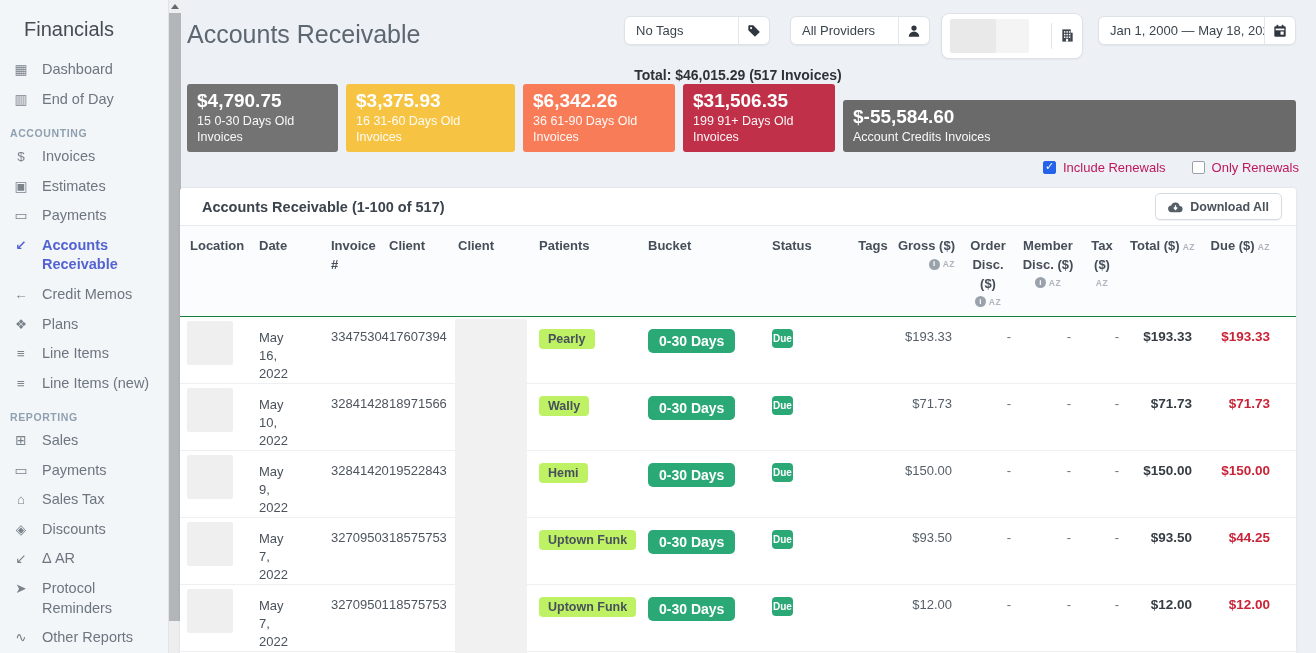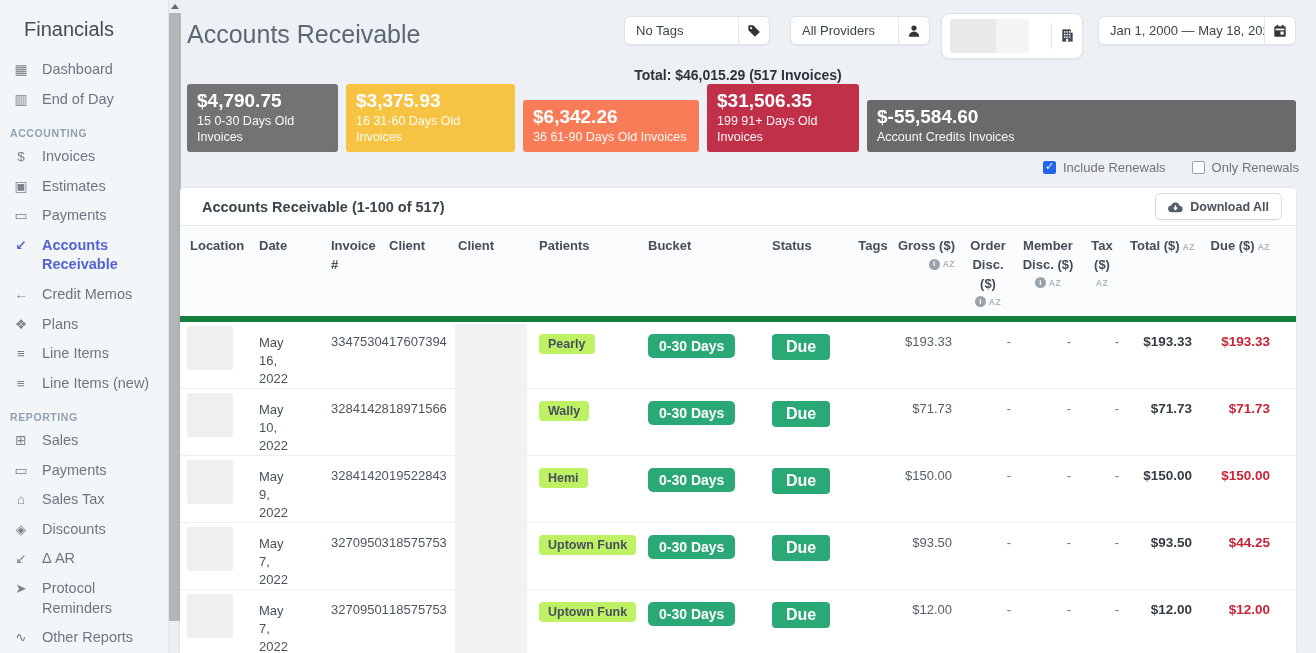--- a/index.html
+++ b/index.html
@@ -36,38 +36,38 @@
   .box-date { left:918px; width:198px; }
 
   .total-line { position:absolute; top:67px; left:0; width:1116px; text-align:center; font-size:14px; font-weight:700; color:#2d3339; }
 
   .cards { position:absolute; top:95px; left:7px; width:1109px; height:57px; display:flex; gap:8px; align-items:flex-end; }
   .card { border-radius:3px; color:#fff; padding:5px 10px 7px; }
   .card .amt { font-size:19px; font-weight:700; line-height:1.25; }
   .card .lbl { font-size:12.5px; line-height:1.3; opacity:.95; }
   .card-green { width:151px; background:#737373; }
   .card-yellow { width:169px; background:#f6c343; }
-  .card-orange { width:176px; background:#f97c58; }
+  .card-orange { width:152px; background:#f97c58; }
   .card-red { width:152px; background:#c13049; }
   .card-gray { flex:1; background:#6a6a6a; }
 
-  .renewals { position:absolute; top:160px; right:17px; display:flex; gap:26px; align-items:flex-end; font-size:13px; color:#737373; }
+  .renewals { position:absolute; top:160px; right:17px; display:flex; gap:26px; align-items:flex-end; font-size:13px; color:#be185d; }
   .chk-group { display:flex; align-items:center; gap:7px; cursor:pointer; }
   .chk { width:13px; height:13px; border-radius:2px; border:1.5px solid #98a1ab; background:#fff; position:relative; }
   .chk.checked { background:#2563eb; border-color:#2563eb; }
   .chk.checked::after { content:"✓"; position:absolute; left:1px; top:-2px; color:#fff; font-size:11px; font-weight:700; }
 
   
   .table-card { position:absolute; left:0; top:188px; width:1116px; bottom:0; background:#fff; border-radius:3px 3px 0 0; box-shadow:0 0 3px rgba(0,0,0,.09); overflow:hidden; }
   .table-title-row { height:38px; display:flex; align-items:center; justify-content:space-between; padding:0 14px 0 22px; border-bottom:1px solid #e8ebee; }
   .table-title { font-size:14.5px; font-weight:700; color:#3b434c; }
   .download-btn { height:27px; display:flex; align-items:center; gap:7px; padding:0 12px; background:#fff; border:1px solid #d6dbe1; border-radius:5px; box-shadow:0 1px 1px rgba(0,0,0,.05); font-size:12.5px; font-weight:700; color:#4a525c; cursor:pointer; }
 
   .t-row { display:grid; grid-template-columns:65px 70px 63px 70px 82px 108px 124px 84px 40px 65px 60px 60px 48px 72px 84px; padding:0 14px 0 7px; }
-  .t-head { background:#fbfcfd; border-bottom:6px solid #15803d; padding-top:11px; padding-bottom:8px; min-height:85px; font-size:13px; font-weight:700; color:#454e59; line-height:1.45; }
+  .t-head { background:#fbfcfd; border-bottom:1px solid #15803d; padding-top:11px; padding-bottom:8px; min-height:85px; font-size:13px; font-weight:700; color:#454e59; line-height:1.45; }
   .t-head .c { padding:0 3px; }
   .c-right { text-align:right; }
   .c-center { text-align:center; }
   .sub { display:flex; align-items:center; gap:3px; margin-top:2px; }
   .sub.right { justify-content:flex-end; }
   .sub.center { justify-content:center; }
   .info-dot { width:11px; height:11px; border-radius:50%; background:#9aa2ab; color:#fff; font-size:8px; font-weight:700; display:inline-flex; align-items:center; justify-content:center; line-height:1; }
   .az { font-size:8.5px; font-weight:700; color:#aeb5bc; letter-spacing:.5px; }
   .inline-az { display:inline-flex; align-items:baseline; gap:3px; justify-content:flex-end; }
 
@@ -77,21 +77,21 @@
   .cell-invoice { padding-left:9px; }
   .cell-client1 { padding-left:4px; }
   .cell-money { padding-top:14px; text-align:right; padding-right:6px; color:#565e68; }
   .cell-dash { padding-top:14px; text-align:right; padding-right:7px; color:#6a7178; }
   .cell-total { font-weight:700; color:#363c43; font-size:13.5px; }
   .cell-due { font-weight:700; color:#c92337; font-size:13.5px; padding-right:12px; }
   .redact-loc { width:46px; height:44px; margin-top:4px; background:#efefef; border-radius:2px; }
   .redact-client { width:72px; height:84px; margin-top:2px; background:#f1f1f2; border-radius:2px; position:relative; z-index:2; }
   .patient-pill { display:inline-block; margin-left:2px; background:#bef264; border-radius:4px; padding:3px 9px; font-size:12.5px; font-weight:700; color:#48505c; cursor:pointer; }
   .bucket-badge { display:inline-block; margin-left:3px; background:#2aa876; border-radius:5px; padding:4px 11px; font-size:14px; font-weight:700; color:#fff; }
-  .status-badge { display:inline-block; margin-left:3px; background:#2aa876; border-radius:4px; padding:4px 14px; font-size:16px; font-weight:700; color:#fff; }
+  .status-badge { display:inline-block; margin-left:3px; background:#2aa876; border-radius:4px; padding:4px 1px; font-size:10px; font-weight:700; color:#fff; }
 
   .svg-ic { display:block; }
 </style>
 </head>
 <body>
 
 <div class="app">
 
   <div class="sidebar">
     <div class="sidebar-title">Financials</div>

